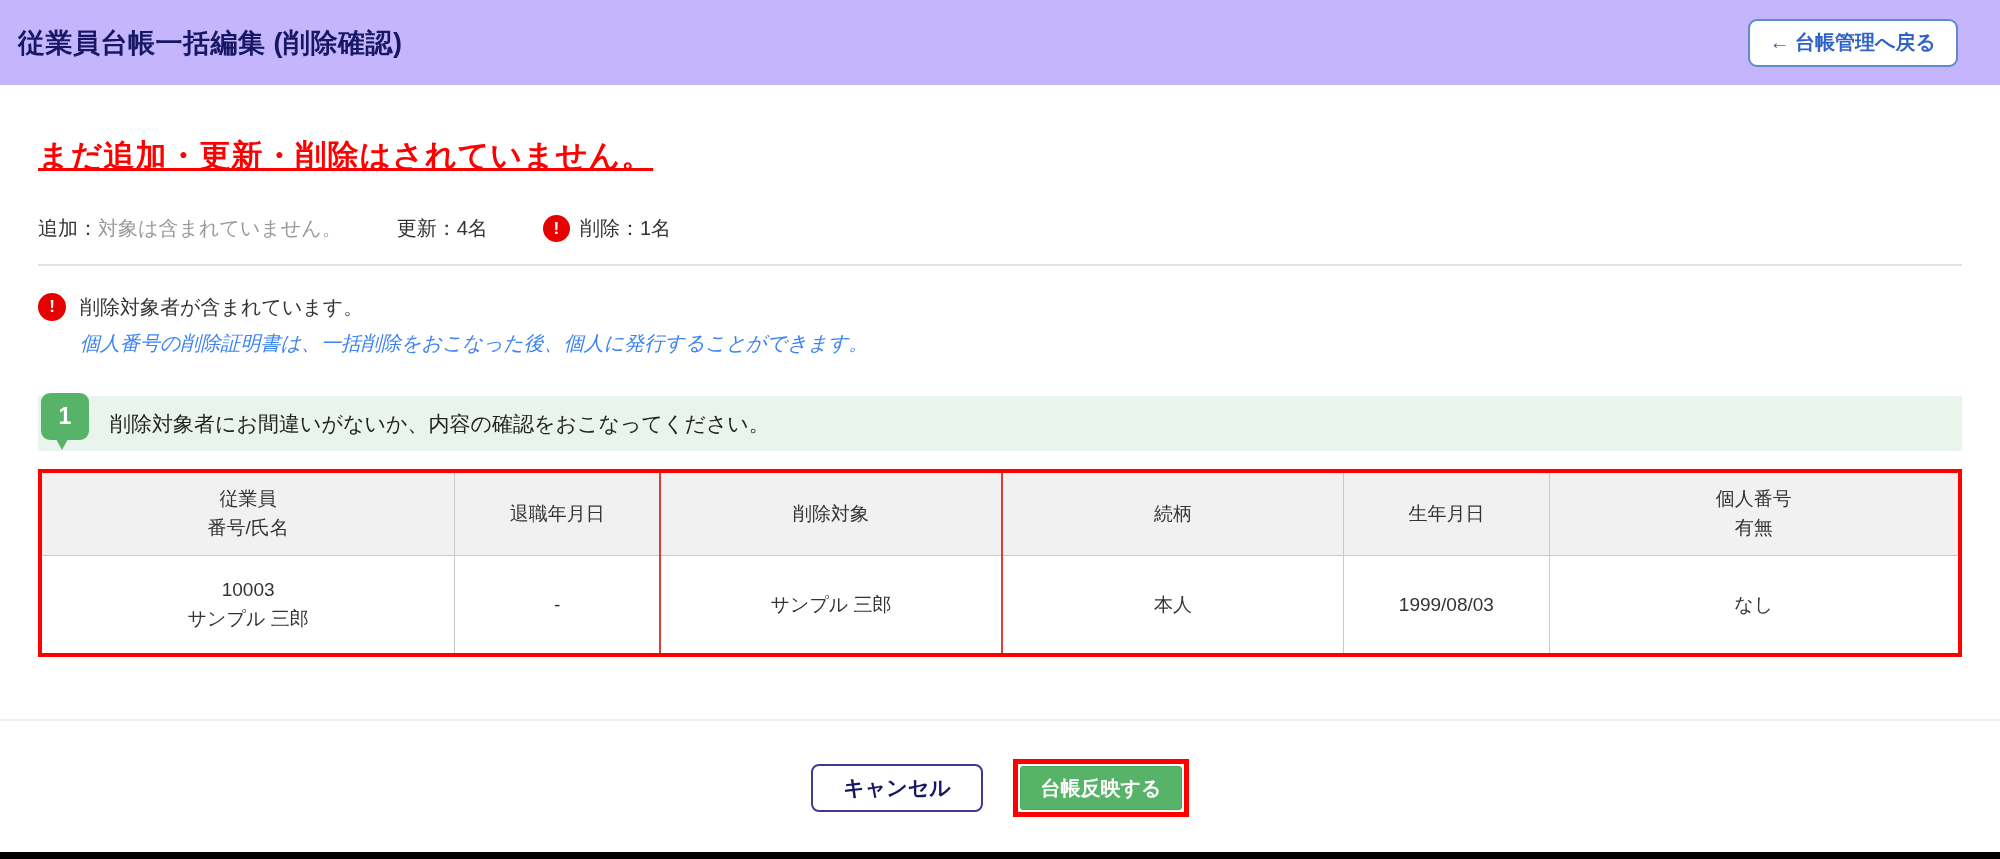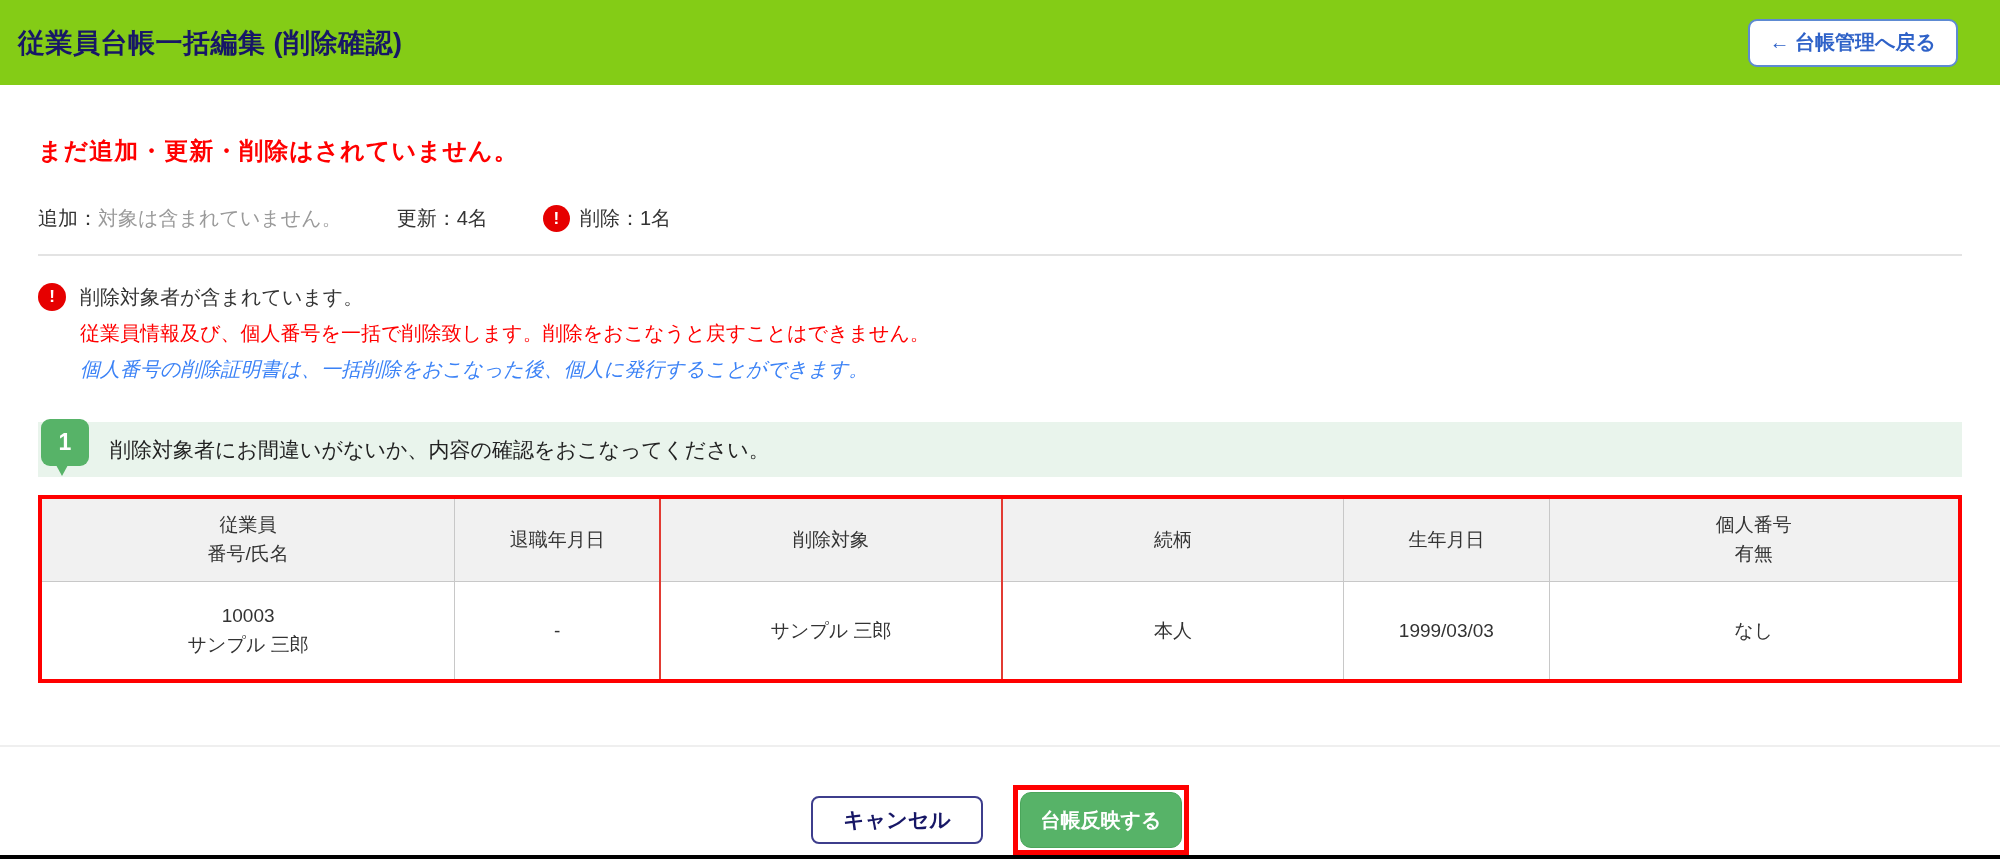--- a/index.html
+++ b/index.html
@@ -10,21 +10,21 @@
     color: #333333;
     font-family: "Liberation Sans", "DejaVu Sans", sans-serif;
     display: flex; flex-direction: column;
     overflow: hidden;
   }
 
   
   .top-band {
     flex: none;
     height: 85px;
-    background: #84cc16;
+    background: #c4b5fd;
     display: flex; align-items: center; justify-content: space-between;
     padding: 0 42px 0 18px;
   }
   .page-title {
     margin: 0;
     font-size: 27px; font-weight: bold;
     color: #171766;
     letter-spacing: 0.5px;
   }
   .back-btn {
@@ -37,23 +37,24 @@
     font-family: inherit;
     font-size: 20px; font-weight: bold;
     cursor: pointer;
   }
 
   
   .content { flex: none; padding: 0 38px; }
 
   .notice {
     margin: 50px 0 15px;
-    font-size: 24px; font-weight: bold;
+    font-size: 31px; font-weight: bold;
     color: #ff0000;
     letter-spacing: 1px;
+    text-decoration: underline;
   }
 
   .summary {
     margin-top: 38px;
     display: flex; align-items: center;
     font-size: 20px; color: #333333;
   }
   .summary-item { display: flex; align-items: center; }
   .summary-item + .summary-item { margin-left: 55px; }
   .s-muted { color: #9a9a9a; }
@@ -162,24 +163,24 @@
     font-family: inherit;
     font-size: 21px; font-weight: bold;
     cursor: pointer;
   }
   .apply-wrap {
     border: 5px solid #ff0000;
     padding: 2px;
     background: #ffffff;
   }
   .apply-btn {
-    width: 162px; height: 56px;
+    width: 162px; height: 44px;
     background: #57b368;
     border: 1px solid #4aa65b;
-    border-radius: 11px;
+    border-radius: 3px;
     color: #ffffff;
     font-family: inherit;
     font-size: 20px; font-weight: bold;
     cursor: pointer;
   }
 
   .bottom-bar {
     margin-top: auto;
     flex: none;
     width: 100%; height: 7px;
@@ -212,21 +213,20 @@
     </div>
   </div>
 
   <hr class="divider">
 
   <section class="warning">
     <div class="warn-head">
       <span class="badge-icon">!</span>
       <span>削除対象者が含まれています。</span>
     </div>
-    <p class="warn-line warn-red">従業員情報及び、個人番号を一括で削除致します。削除をおこなうと戻すことはできません。</p>
     <p class="warn-line warn-note">個人番号の削除証明書は、一括削除をおこなった後、個人に発行することができます。</p>
   </section>
 
   <section class="step-bar">
     <span class="step-badge">1</span>
     <span class="step-text">削除対象者にお間違いがないか、内容の確認をおこなってください。</span>
   </section>
 
   <table class="confirm-table">
     <colgroup>
@@ -263,21 +263,21 @@
     </thead>
     <tbody>
       <tr>
         <td class="cell-employee">
           <div>10003</div>
           <div>サンプル 三郎</div>
         </td>
         <td>-</td>
         <td class="col-del-b cell-delete">サンプル 三郎</td>
         <td>本人</td>
-        <td>1999/03/03</td>
+        <td>1999/08/03</td>
         <td>なし</td>
       </tr>
     </tbody>
   </table>
 
 </main>
 
 <hr class="divider-full">
 
 <div class="actions">

